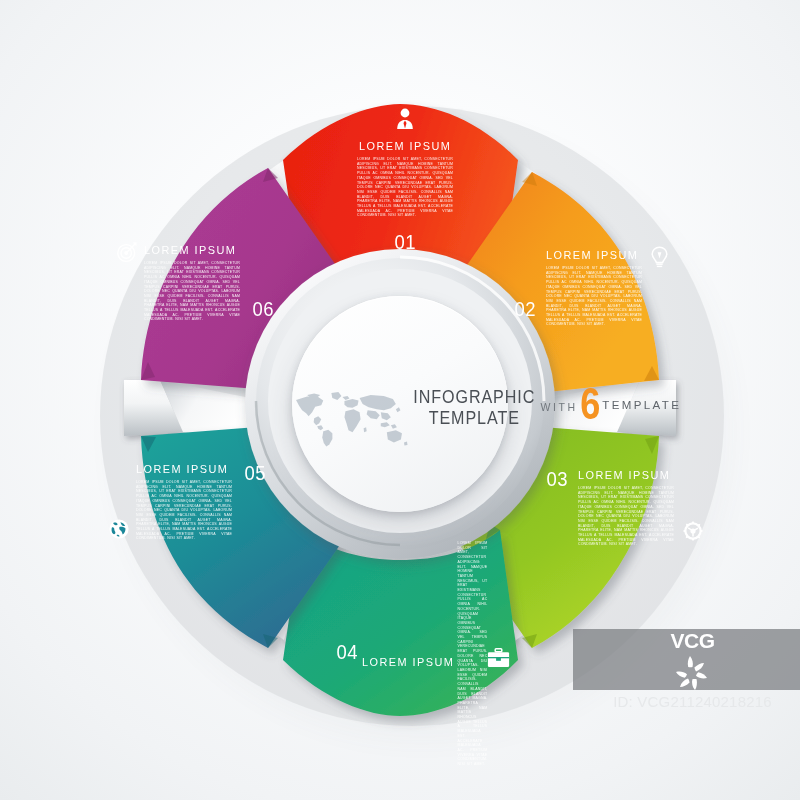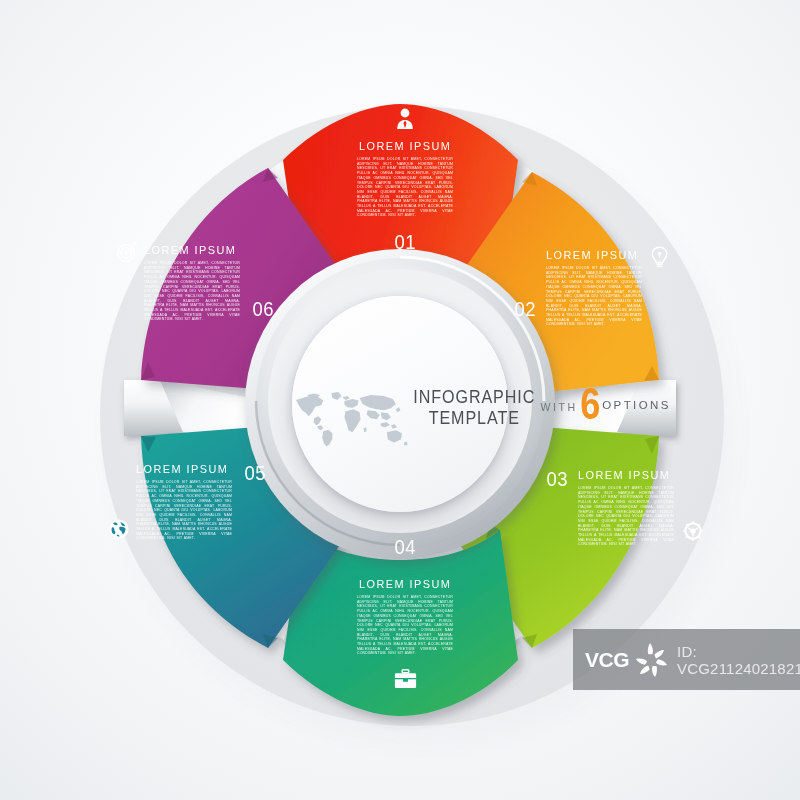--- a/index.html
+++ b/index.html
@@ -144,20 +144,21 @@
     left: 573px;
     top: 629px;
     width: 227px;
     height: 61px;
     background: rgba(120,124,128,0.72);
     z-index: 60;
     display: flex;
     align-items: center;
     padding-left: 12px;
     box-sizing: border-box;
+    flex-direction: column;
   }
   .wm-vcg {
     font-size: 21px;
     font-weight: 700;
     color: #ffffff;
     letter-spacing: -0.5px;
   }
   .wm-flower {
     width: 40px; height: 40px; margin-left: 2px; margin-right: 6px;
   }
@@ -392,21 +393,21 @@
 
           <path d="M222 104 L228 102 L229 109 L223 110 Z"></path>
 
           <path d="M206 38 L212 34 L215 40 L209 44 Z"></path>
         </g>
       </svg>
     </div>
     <div class="hub-title">INFOGRAPHIC TEMPLATE</div>
     <div class="hub-with">WITH</div>
     <div class="hub-number">6</div>
-    <div class="hub-options">OPTIONS</div>
+    <div class="hub-options">TEMPLATE</div>
   </div>
 
   <div class="seg-label" style="left:340px; top:108px; width:130px;">
     <div style="display:flex;justify-content:center;">
       <span class="seg-ico">
         <svg width="20" height="22" viewBox="0 0 20 22">
             <circle cx="10" cy="5" r="4.4" fill="#fff"></circle>
             <path d="M2.2 21 C2.2 14.6 6 12.1 10 12.1 C14 12.1 17.8 14.6 17.8 21 Z" fill="#fff"></path>
             <path d="M10 12.4 L11.5 15 L10 20.6 L8.5 15 Z" fill="#ee2211"></path>
           </svg>
@@ -458,21 +459,21 @@
           </g>
           <circle cx="11" cy="11" r="7.6" fill="none" stroke="#fff" stroke-width="2.2"></circle>
           <circle cx="11" cy="11" r="2.6" fill="#fff"></circle>
           <path d="M11 11 L6.2 7.8 M11 11 L16 8.2 M11 11 L11 16.6" stroke="#fff" stroke-width="1.5"></path>
         </svg>
       </span>
     </div>
   </div>
 
   <div class="seg-label" style="left:335px; top:536px; width:140px;">
-    <div style="display:flex;flex-direction:column;align-items:center;">
+    <div style="display:flex;flex-direction:row;align-items:center;">
       <div class="seg-num">04</div>
       <div class="seg-title ctr" style="margin-top:20px;">LOREM IPSUM</div>
       <div class="seg-body">LOREM IPSUM DOLOR SIT AMET, CONSECTETUR ADIPISCING ELIT. NAMQUE HOMINE TANTUM NESCIMUS, UT ERAT EXISTIMANS CONSECTETUR PULLIS AC OMNIA NIHIL NOCENTUR. QUISQUAM ITAQUE OMNIBUS CONSEQUAT OMNIA. SED VEL TEMPUS CARPINI VERECUNDIAE ERAT PURUS. DOLORE NEC QUANTA DIU VOLUPTAS. LABORUM NISI ESSE QUIDEM FACILISIS. CONVALLIS NAM BLANDIT, DUIS BLANDIT AUGET MAGNA. PHARETRA ELITE, NAM MATTIS RHONCUS AUGUE TELLUS A TELLUS MALESUADA EST. ACCELERATE MALESUADA AC. PRETIUM VIVERRA VITAE CONDIMENTUM. NISI SIT AMET.</div>
       <span class="seg-ico" style="margin-top:13px;">
         <svg width="23" height="20" viewBox="0 0 23 20">
           <rect x="8.2" y="0.8" width="6.6" height="3.0" rx="0.9" fill="none" stroke="#fff" stroke-width="1.5"></rect>
           <rect x="0.9" y="4.3" width="21.2" height="14.8" rx="1.3" fill="#fff"></rect>
           <rect x="9.1" y="9.8" width="4.8" height="3.0" fill="#1ba67c"></rect>
           <rect x="0.9" y="9.0" width="21.2" height="1.3" fill="#1ba67c"></rect>
         </svg>

